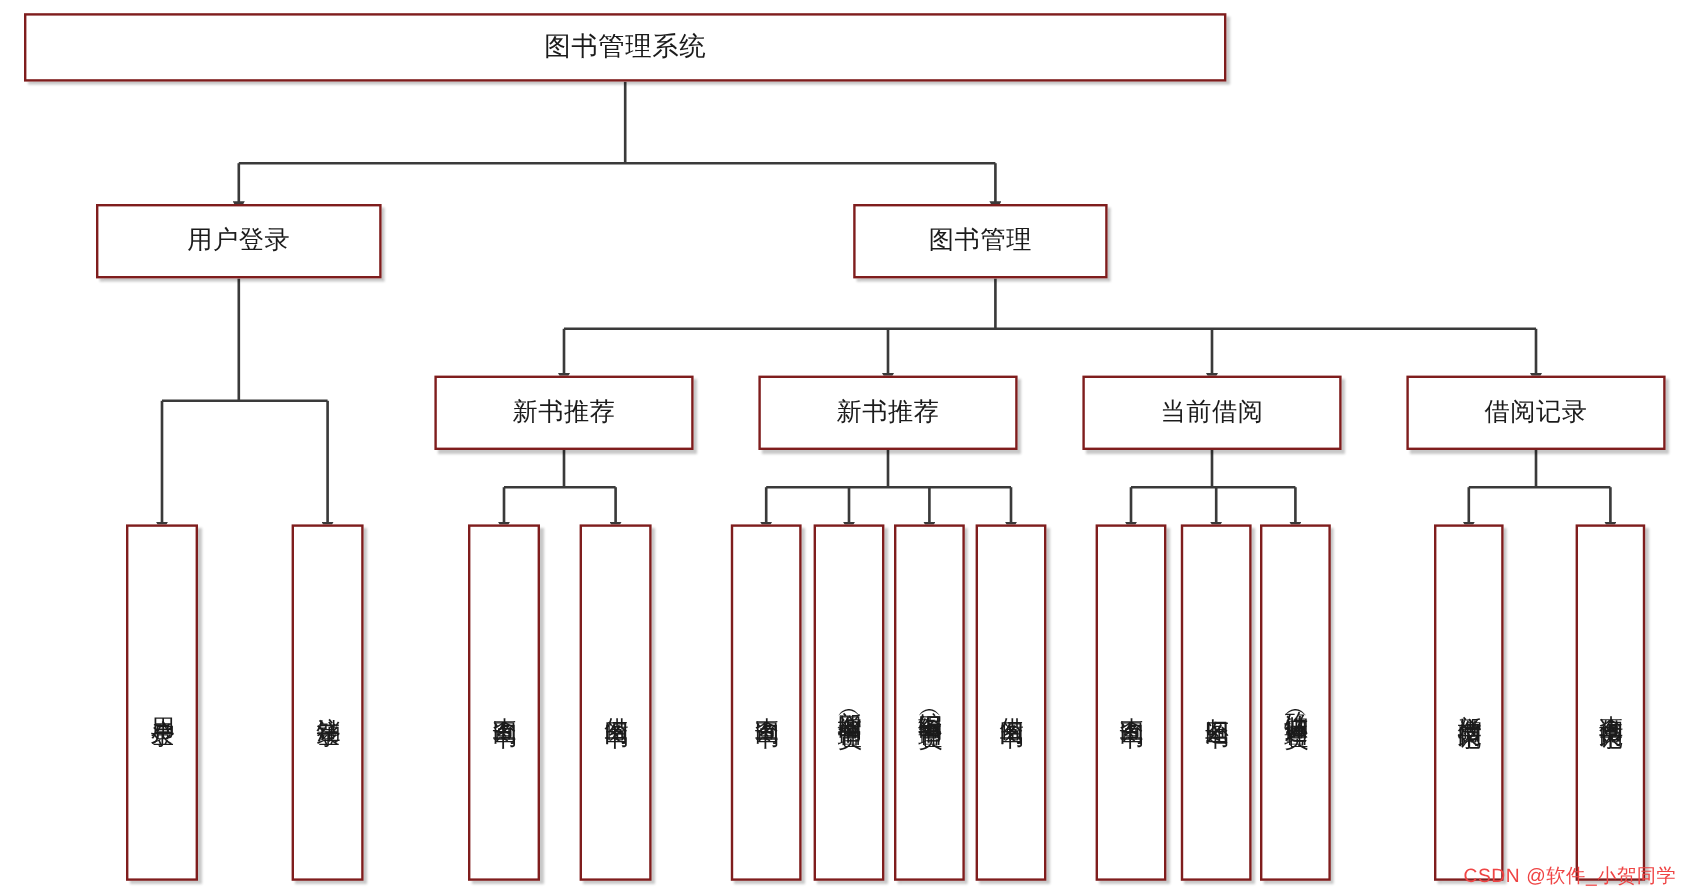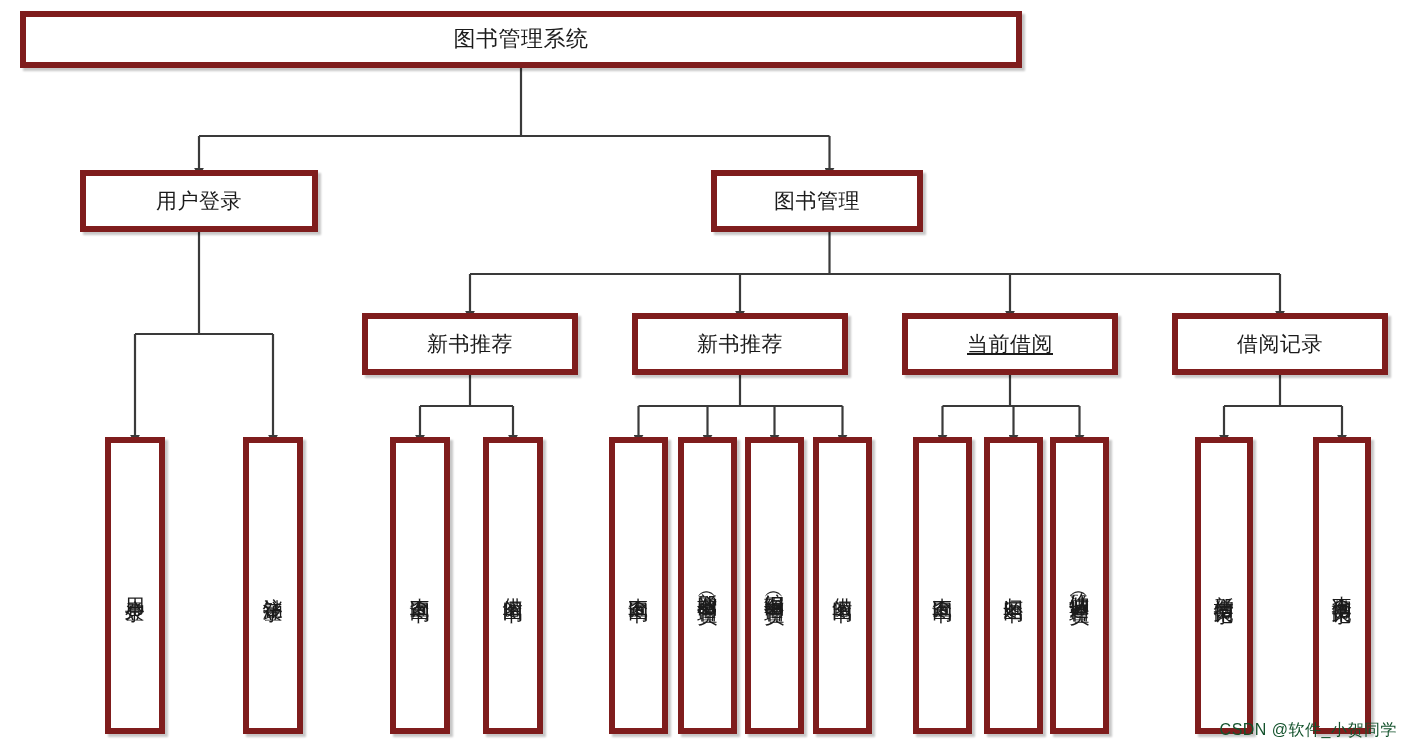--- a/index.html
+++ b/index.html
@@ -20,21 +20,21 @@
   #svg-layer {
     position: absolute;
     left: 0;
     top: 0;
     width: 1405px;
     height: 747px;
   }
   .node {
     position: absolute;
     box-sizing: border-box;
-    border: 6px solid #7f1d1d;
+    border: 2px solid #7f1d1d;
     background: #ffffff;
     box-shadow: 3px 3px 2px rgba(0,0,0,0.22);
     display: flex;
     align-items: center;
     justify-content: center;
     color: #1b1b1b;
     z-index: 2;
   }
   .node .label {
     font-size: 21px;
@@ -48,21 +48,21 @@
     font-size: 20px;
     letter-spacing: 2px;
     white-space: nowrap;
   }
   .node.root .label { font-size: 22px; }
   .watermark {
     position: absolute;
     right: 8px;
     bottom: 6px;
     font-size: 16px;
-    color: #14532d;
+    color: #ef4444;
     letter-spacing: 0.5px;
     z-index: 3;
     white-space: nowrap;
   }
 </style>
 </head>
 <body>
 
 <div id="canvas">
 
@@ -118,21 +118,21 @@
       </div>
       <div class="node" style="left: 711px; top: 170px; width: 212px; height: 62px;">
         <span class="label">图书管理</span>
       </div>
       <div class="node" style="left: 362px; top: 313px; width: 216px; height: 62px;">
         <span class="label">新书推荐</span>
       </div>
       <div class="node" style="left: 632px; top: 313px; width: 216px; height: 62px;">
         <span class="label">新书推荐</span>
       </div>
-      <div class="node" style="left: 902px; top: 313px; width: 216px; height: 62px; text-decoration: underline;">
+      <div class="node" style="left: 902px; top: 313px; width: 216px; height: 62px;">
         <span class="label">当前借阅</span>
       </div>
       <div class="node" style="left: 1172px; top: 313px; width: 216px; height: 62px; text-align: right;">
         <span class="label">借阅记录</span>
       </div>
       <div class="node vertical" style="left: 105px; top: 437px; width: 60px; height: 297px;">
         <span class="label">用户登录</span>
       </div>
       <div class="node vertical" style="left: 243px; top: 437px; width: 60px; height: 297px;">
         <span class="label">注销登录</span>

